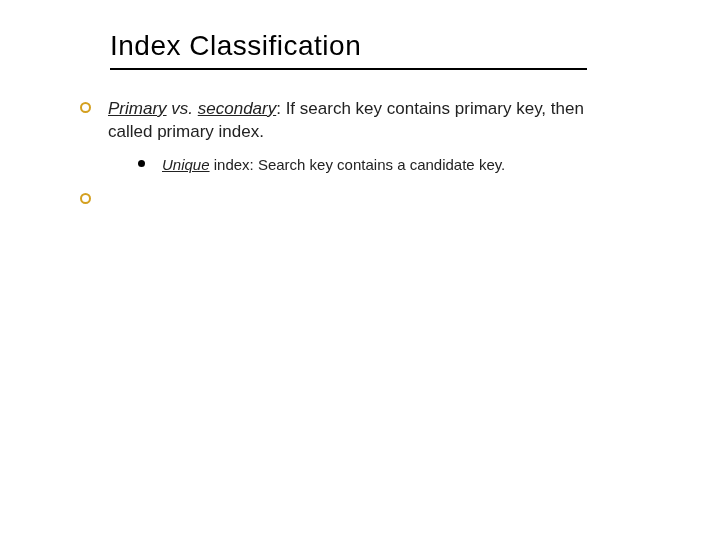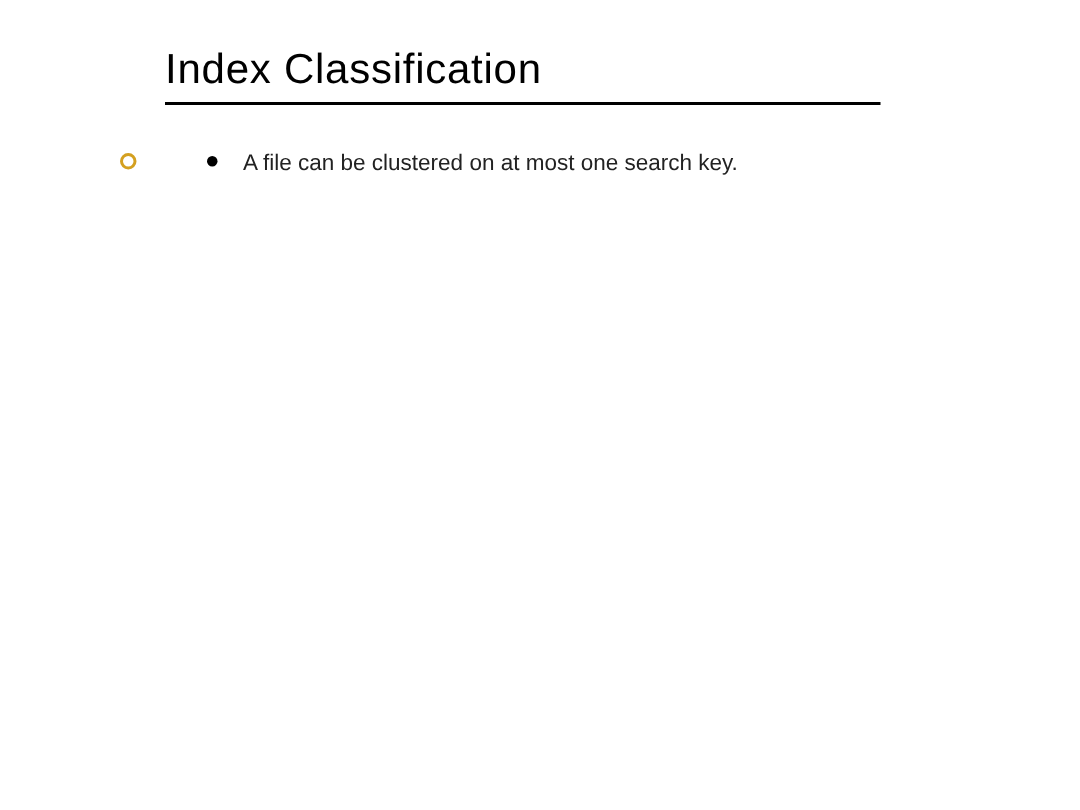--- a/index.html
+++ b/index.html
@@ -82,17 +82,19 @@
   .ital { font-style: italic; }
   .term { font-style: italic; text-decoration: underline; }
 </style>
 </head>
 <body>
 
 <div class="slide">
   <h1 class="title">Index Classification</h1>
   <hr class="rule">
   <ul class="level1">
+      <li><span><span class="term">Primary</span> <span class="ital">vs.</span> <span class="term">secondary</span>:  If search key contains primary key, then called primary index.</span><ul class="level2">
+          <li><span><span class="term">Unique</span> index:  Search key contains a candidate key.</span></li>
+        </ul></li>
       <li><ul class="level2">
-          <li><span>A file can be clustered on at most one search key.</span></li>
         </ul></li>
     </ul>
 </div>
 
 </body></html>

